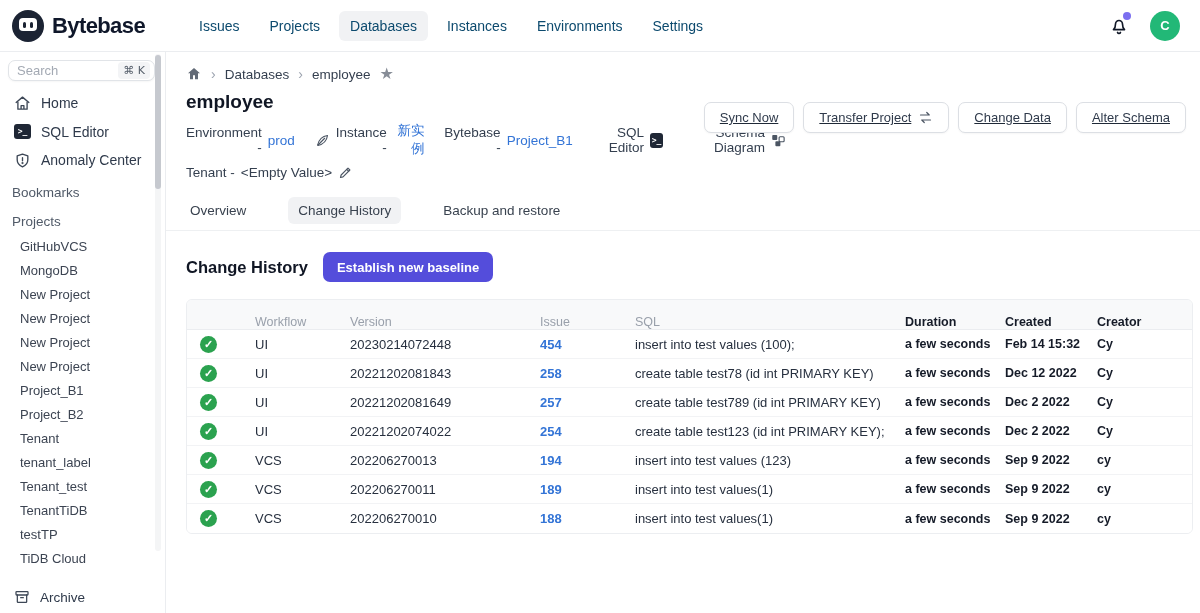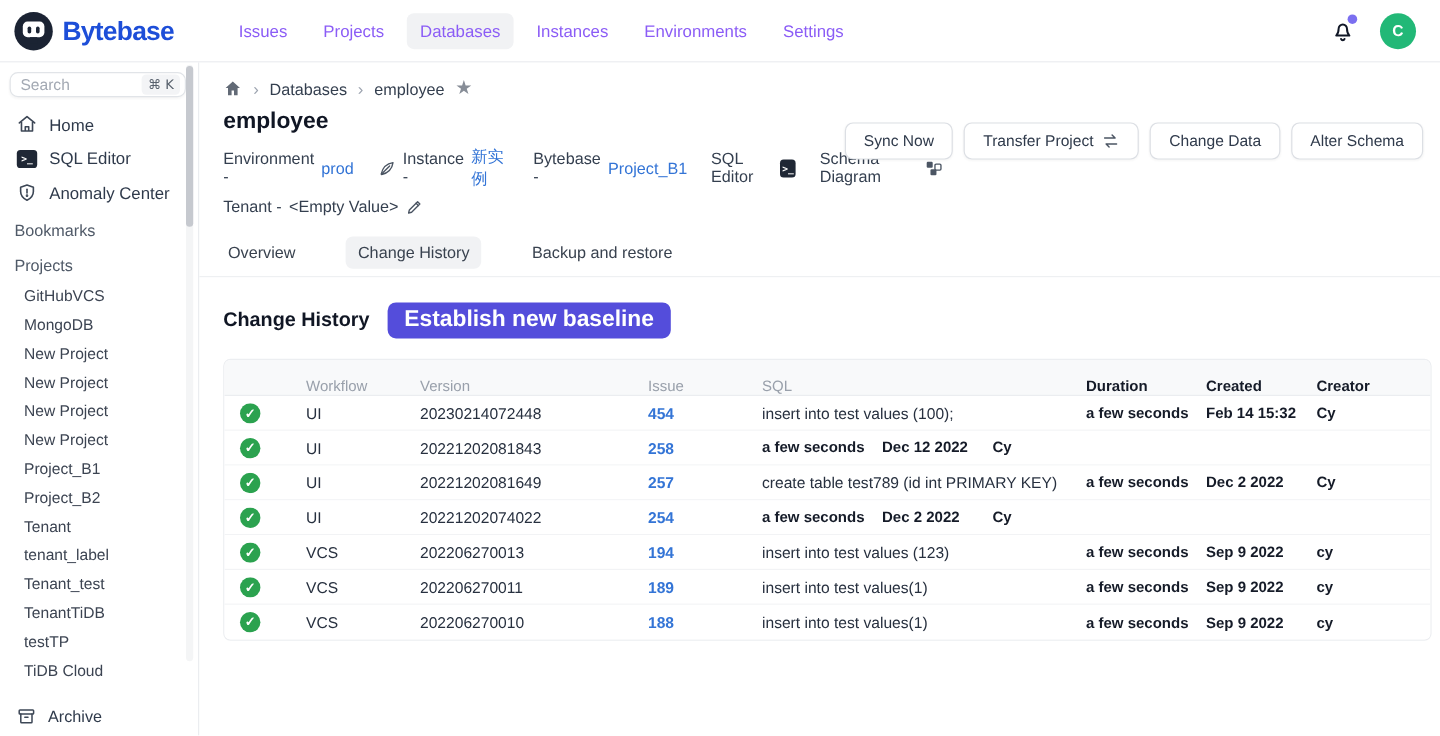--- a/index.html
+++ b/index.html
@@ -8,44 +8,44 @@
 
   
   .topnav { height:52px; display:flex; align-items:center; padding:0 20px 0 12px;
     border-bottom:1px solid #ebedf0; }
   .logo { display:flex; align-items:center; gap:8px; width:168px; }
   .logo-mark { width:32px; height:32px; border-radius:50%; background:#1b2333; position:relative; flex:0 0 auto; }
   .logo-face { position:absolute; left:7px; top:8px; width:18px; height:13px; background:#fff; border-radius:4px; }
   .logo-eye { position:absolute; top:4px; width:3px; height:6px; background:#1b2333; border-radius:1.5px; }
   .logo-eye.l { left:4px; } .logo-eye.r { right:4px; }
   .logo-chin { position:absolute; left:13px; top:21px; width:6px; height:5px; background:#1b2333; }
-  .logo-text { font-size:22px; font-weight:800; color:#1d4ed8; letter-spacing:-0.6px; }
+  .logo-text { font-size:22px; font-weight:800; color:#0f172a; letter-spacing:-0.6px; }
   .nav-links { display:flex; gap:8px; margin-left:8px; }
-  .nav-link { padding:7px 11px; font-size:14px; color:#8b5cf6; border-radius:6px; cursor:pointer; }
+  .nav-link { padding:7px 11px; font-size:14px; color:#0c4a6e; border-radius:6px; cursor:pointer; }
   .nav-link.active { background:#f1f2f4; }
   .nav-right { margin-left:auto; display:flex; align-items:center; gap:20px; }
   .bell { position:relative; width:22px; height:22px; color:#111827; }
   .bell-dot { position:absolute; top:-3px; right:-1px; width:8px; height:8px; border-radius:50%; background:#7b6ff0; }
   .avatar { width:30px; height:30px; border-radius:50%; background:#22b877; color:#fff;
     display:flex; align-items:center; justify-content:center; font-size:13px; font-weight:700; cursor:pointer; }
 
   
   .shell { display:flex; height:561px; }
 
   
   .sidebar { width:166px; flex:0 0 166px; border-right:1px solid #ebedf0; position:relative;
     display:flex; flex-direction:column; padding-top:8px; }
   .search-box { margin:0 10px 8px 8px; height:27px; border:1px solid #e1e4e8; border-radius:7px;
     display:flex; align-items:center; padding:0 4px 0 8px; box-shadow:0 1px 2px rgba(0,0,0,.04); background:#fff; }
   .search-box input { border:none; outline:none; width:84px; font-size:13px; color:#737373; background:transparent;
     font-family:"Liberation Sans", sans-serif; }
   .search-box input::placeholder { color:#a3a9b3; }
   .kbd { margin-left:auto; font-size:11px; color:#57606c; background:#f3f4f6; border-radius:4px; padding:2px 5px;
     font-family:"DejaVu Sans", sans-serif; white-space:nowrap; }
-  .side-link { display:flex; align-items:center; gap:10px; padding:6px 14px; font-size:14px; color:#2f3a4b; cursor:pointer; }
+  .side-link { display:flex; align-items:flex-start; gap:10px; padding:6px 14px; font-size:14px; color:#2f3a4b; cursor:pointer; }
   .side-link .ic { width:17px; height:17px; color:#3d4756; flex:0 0 auto; }
   .term-icon { background:#1f2735; color:#fff; border-radius:3px; font-size:8px; width:17px; height:15px;
     display:flex; align-items:center; justify-content:center; font-family:"DejaVu Sans Mono", monospace; font-weight:700; }
   .side-section { padding:10px 12px 4px; font-size:13.5px; color:#505a68; }
   .proj-list { padding:2px 0 0 20px; }
   .proj-item { padding:4px 0 5px; font-size:13px; color:#3c4452; cursor:pointer; }
   .archive-row { display:flex; align-items:center; gap:10px; padding:8px 14px; font-size:13.5px; color:#2f3a4b;
     margin-top:10px; cursor:pointer; }
   .archive-row .ic { width:16px; height:16px; color:#3d4756; }
   .sb-track { position:absolute; right:4px; top:2px; bottom:62px; width:6px; background:#f4f5f6; border-radius:3px; }
@@ -53,38 +53,38 @@
 
   
   .main { flex:1; position:relative; overflow:hidden; }
   .breadcrumb { display:flex; align-items:center; gap:9px; padding:14px 0 0 20px; font-size:13.5px; color:#343f4f; }
   .crumb-home { width:16px; height:16px; color:#626a76; cursor:pointer; }
   .crumb-sep { color:#9ca3af; font-size:14px; }
   .crumb-link { cursor:pointer; }
   .star { color:#878d97; font-size:16px; line-height:1; cursor:pointer; }
   .page-title { padding:9px 0 0 20px; font-size:19px; font-weight:700; color:#101624; }
   .meta { padding:9px 0 0 20px; font-size:13.5px; color:#343f4f; width:620px; }
-  .meta-row { display:flex; align-items:center; gap:6px; margin-bottom:7px; flex-wrap:nowrap; }
+  .meta-row { display:flex; align-items:center; gap:6px; margin-bottom:7px; flex-wrap:nowrap;text-align:right; }
   .meta-link { color:#3374d6; cursor:pointer; }
   .meta-gap { width:10px; }
   .mini-ic { width:15px; height:15px; color:#4b5563; }
-  .header-actions { position:absolute; top:50px; right:14px; display:flex; gap:9px; }
+  .header-actions { position:absolute; top:50px; right:14px; display:flex; gap:9px;text-decoration:underline; }
   .btn { height:31px; padding:0 15px; background:#fff; border:1px solid #dcdfe4; border-radius:7px;
     font-size:13px; color:#2f3a4b; display:flex; align-items:center; gap:7px; cursor:pointer;
     box-shadow:0 1px 2px rgba(0,0,0,.04); font-family:"Liberation Sans",sans-serif; }
   .btn .ic { width:15px; height:15px; color:#4b5563; }
 
   .tabs { display:flex; gap:32px; padding:10px 0 0 14px; border-bottom:1px solid #eef0f2; }
   .tab { padding:6px 10px; font-size:13.5px; color:#39424f; border-radius:6px; margin-bottom:6px; cursor:pointer; }
   .tab.active { background:#f1f2f4; }
 
   .section-head { display:flex; align-items:center; gap:15px; padding:21px 0 0 20px; }
   .section-title { font-size:16.5px; font-weight:700; color:#101624; }
   .btn-primary { height:30px; padding:0 14px; background:#544ddb; border:none; border-radius:7px; color:#fff;
-    font-size:19px; font-weight:600; display:flex; align-items:center; cursor:pointer;
+    font-size:13px; font-weight:600; display:flex; align-items:center; cursor:pointer;
     font-family:"Liberation Sans",sans-serif; }
 
   
   .table-wrap { margin:17px 7px 0 20px; border:1px solid #eceef1; border-radius:6px; overflow:hidden; }
   .thead { display:flex; background:#f8f9fa; height:30px; align-items:flex-end; font-size:12.5px; color:#99a0ab;
     border-bottom:1px solid #ebedf0; }
   .trow { display:flex; height:29px; align-items:center; border-bottom:1px solid #f2f3f5; font-size:13px;
     color:#27303f; cursor:pointer; background:#fff; }
   .trow:last-child { border-bottom:none; }
   .td, .th { padding-right:8px; white-space:nowrap; overflow:hidden; }
@@ -319,20 +319,21 @@
         <div class="td c-creator">Cy</div>
       </div>
 
       <div class="trow">
         <div class="td c-status">
             <span class="check">✓</span>
           </div>
         <div class="td c-workflow">UI</div>
         <div class="td c-version">20221202081843</div>
         <div class="td c-issue"><span class="issue-link">258</span></div>
+        <div class="td c-sql">create table test78 (id int PRIMARY KEY)</div>
         <div class="td c-duration">a few seconds</div>
         <div class="td c-created">Dec 12 2022</div>
         <div class="td c-creator">Cy</div>
       </div>
 
       <div class="trow">
         <div class="td c-status">
             <span class="check">✓</span>
           </div>
         <div class="td c-workflow">UI</div>
@@ -344,20 +345,21 @@
         <div class="td c-creator">Cy</div>
       </div>
 
       <div class="trow">
         <div class="td c-status">
             <span class="check">✓</span>
           </div>
         <div class="td c-workflow">UI</div>
         <div class="td c-version">20221202074022</div>
         <div class="td c-issue"><span class="issue-link">254</span></div>
+        <div class="td c-sql">create table test123 (id int PRIMARY KEY);</div>
         <div class="td c-duration">a few seconds</div>
         <div class="td c-created">Dec 2 2022</div>
         <div class="td c-creator">Cy</div>
       </div>
 
       <div class="trow">
         <div class="td c-status">
             <span class="check">✓</span>
           </div>
         <div class="td c-workflow">VCS</div>

